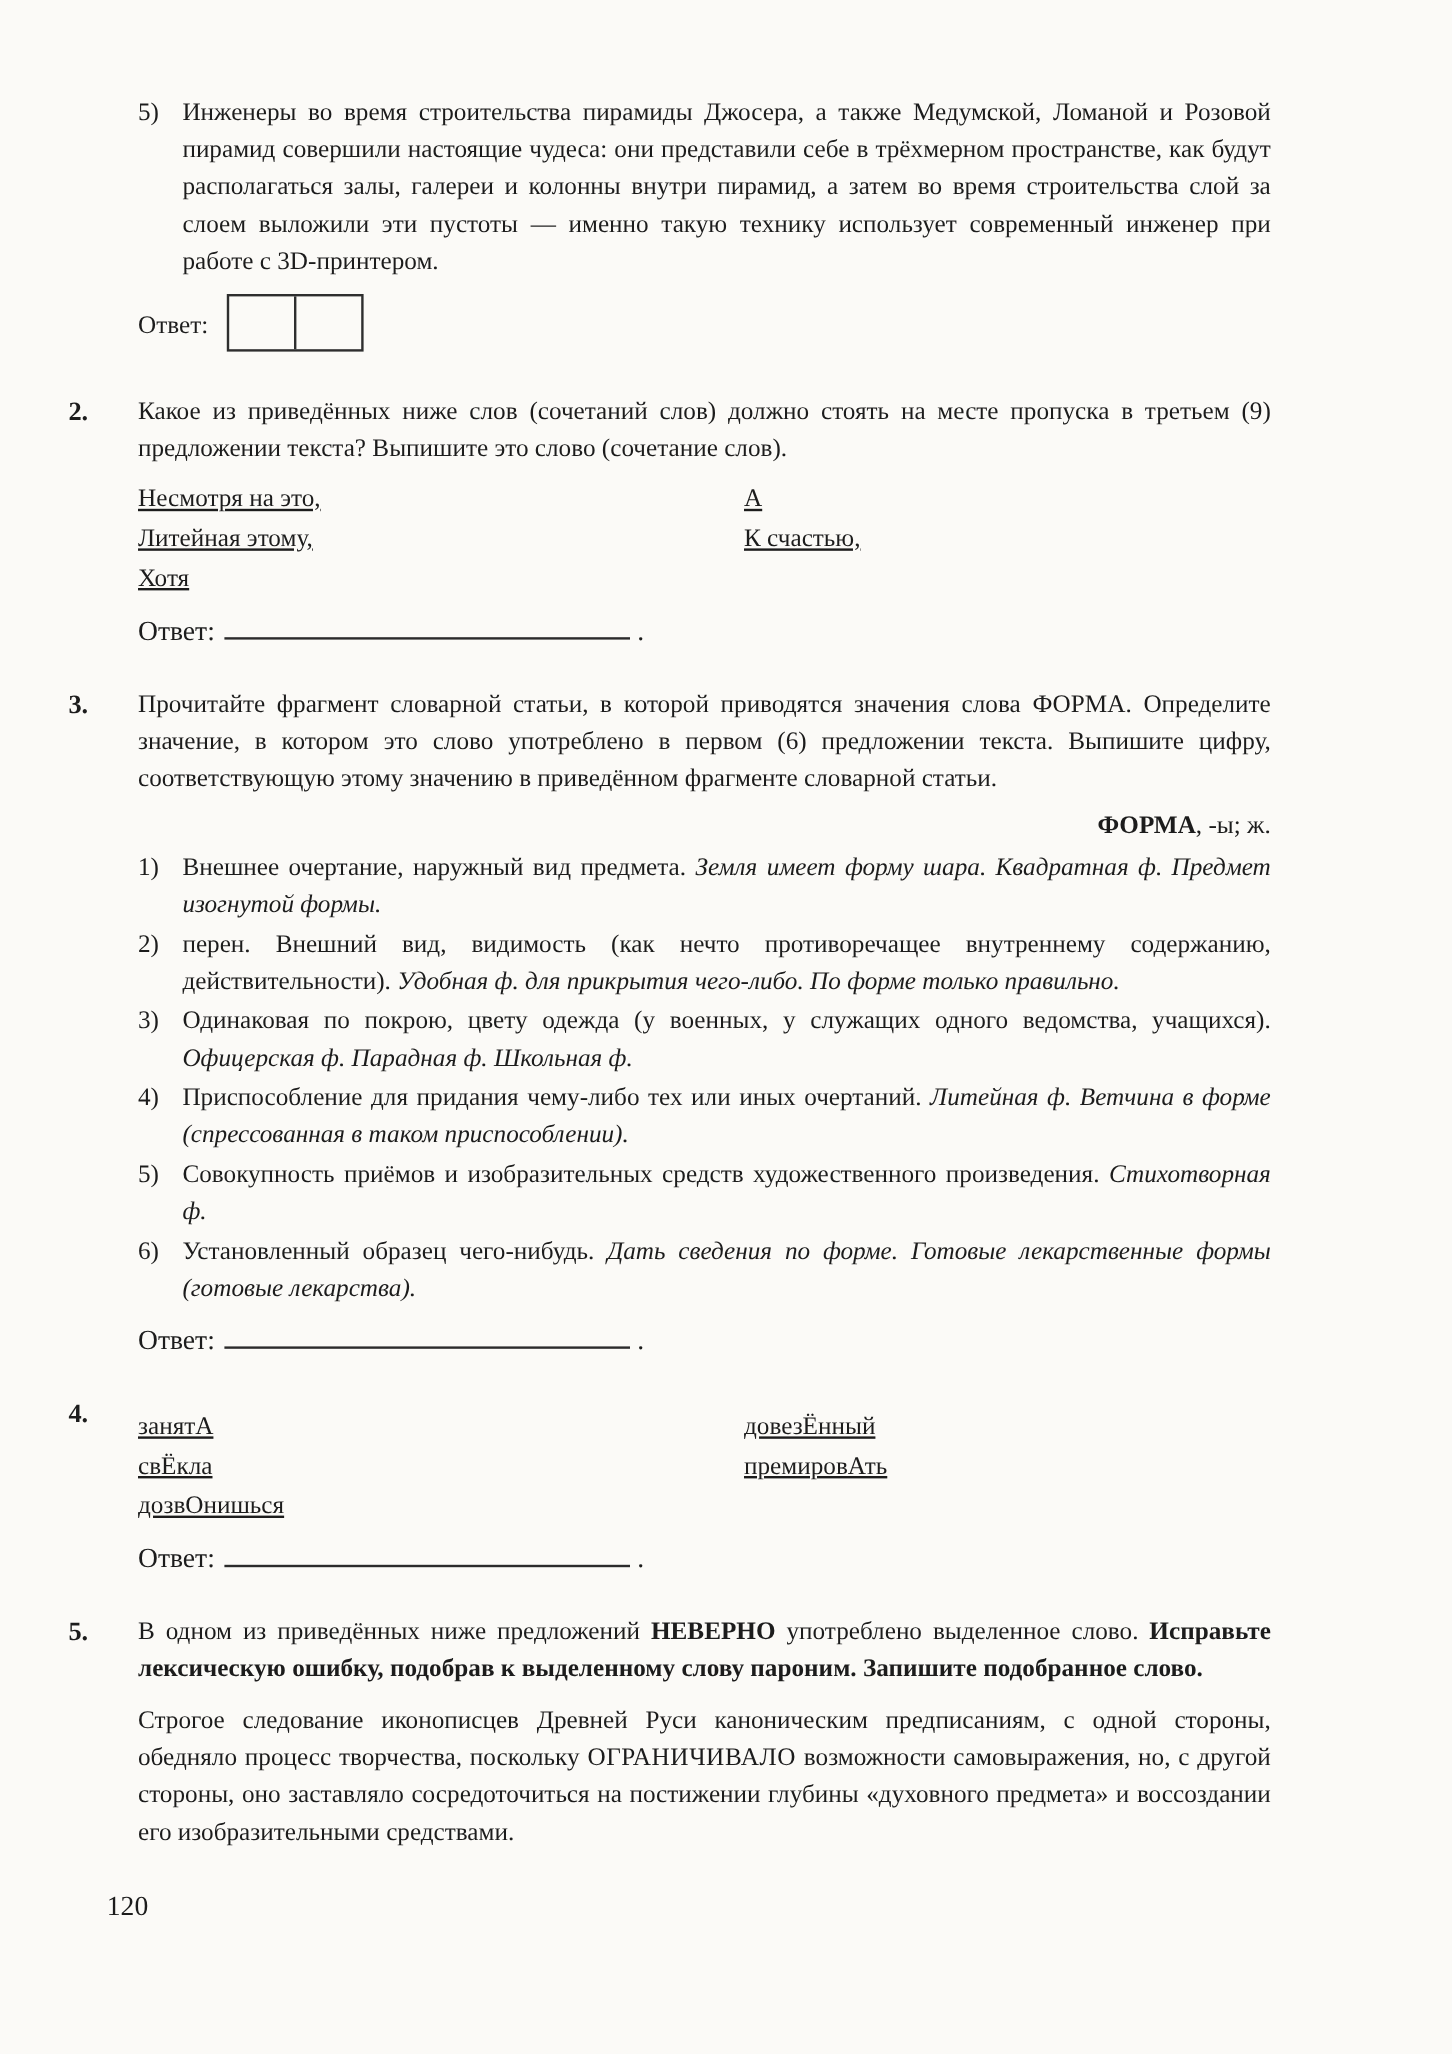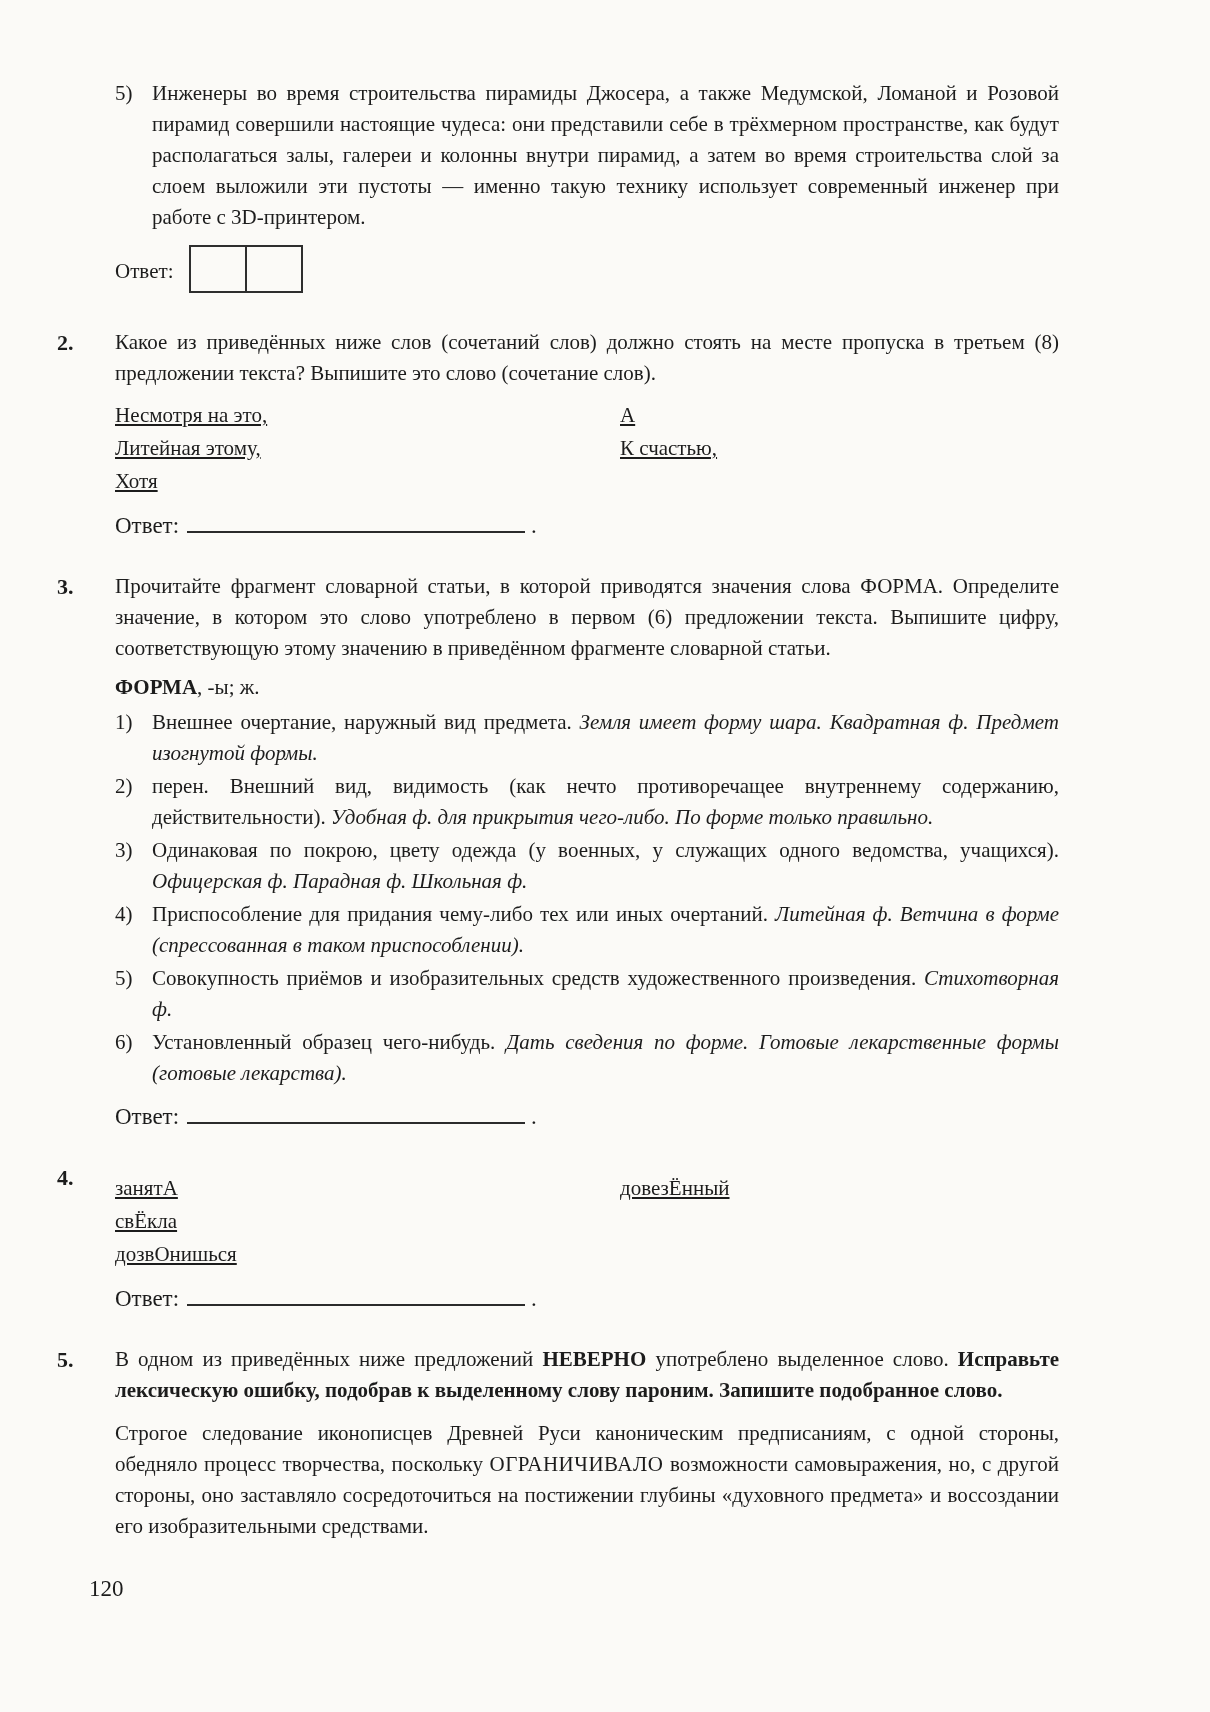--- a/index.html
+++ b/index.html
@@ -37,21 +37,21 @@
   .hang {
     position: relative;
     padding-left: 37px;
     font-size: 21px;
     line-height: 31px;
     text-align: justify;
   }
   .hang .marker { position: absolute; left: 0; top: 0; }
   .senses .hang { margin-top: 2px; }
   .ex { font-style: italic; }
-  .headword-row { margin: 8px 0 4px 0; font-size: 21px; line-height: 31px; }
+  .headword-row { margin: 8px 0 4px 0; font-size: 21px; line-height: 31px; text-align: right; }
   .headword-row b { font-weight: bold; }
   .opts { display: flex; margin-top: 10px; text-decoration: underline; }
   .opts .col-left { width: 505px; flex: 0 0 505px; }
   .opts .col-right { flex: 1; }
   .opt-line { font-size: 21px; line-height: 33px; }
   .answer-row { margin-top: 12px; font-size: 23px; line-height: 31px; white-space: nowrap; }
   .answer-line {
     display: inline-block;
     width: 338px;
     border-bottom: 2px solid #2b2b2b;
@@ -100,21 +100,21 @@
         <span class="answer-box">
           <span class="cell"></span>
           <span class="cell"></span>
         </span>
       </div>
     </section>
 
     <section class="task">
       <div class="task-num">2.</div>
       <div class="task-body">
-        <p class="prompt">Какое из приведённых ниже слов (сочетаний слов) должно стоять на месте пропуска в третьем (8) предложении текста? Выпишите это слово (сочетание слов).</p>
+        <p class="prompt">Какое из приведённых ниже слов (сочетаний слов) должно стоять на месте пропуска в третьем (9) предложении текста? Выпишите это слово (сочетание слов).</p>
         <div class="opts">
           <div class="col-left">
             <div class="opt-line">Несмотря на это,</div>
             <div class="opt-line">Литейная этому,</div>
             <div class="opt-line">Хотя</div>
           </div>
           <div class="col-right">
             <div class="opt-line">А</div>
             <div class="opt-line">К счастью,</div>
           </div>
@@ -162,20 +162,21 @@
       <div class="task-num">4.</div>
       <div class="task-body">
         <div class="opts">
           <div class="col-left">
             <div class="opt-line">занятА</div>
             <div class="opt-line">свЁкла</div>
             <div class="opt-line">дозвОнишься</div>
           </div>
           <div class="col-right">
             <div class="opt-line">довезЁнный</div>
+            <div class="opt-line">премировАть</div>
           </div>
         </div>
         <div class="answer-row">
           <span>Ответ:</span><span class="answer-line"></span><span class="answer-period">.</span>
         </div>
       </div>
     </section>
 
     <section class="task">
       <div class="task-num">5.</div>

